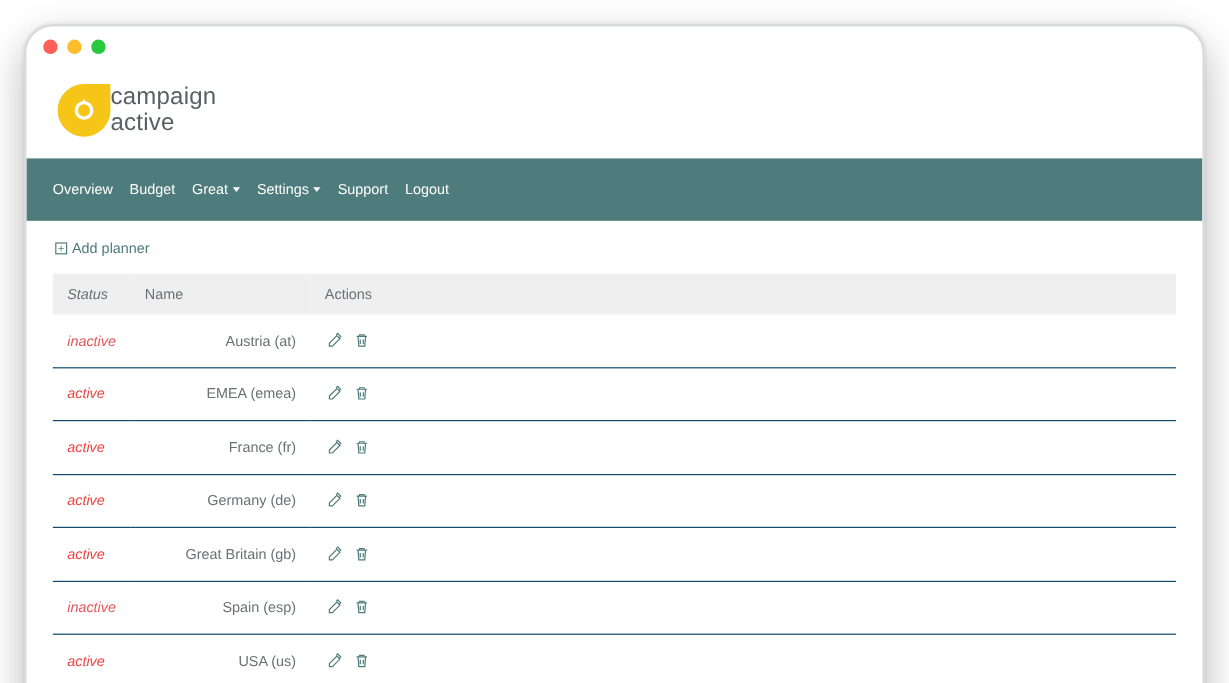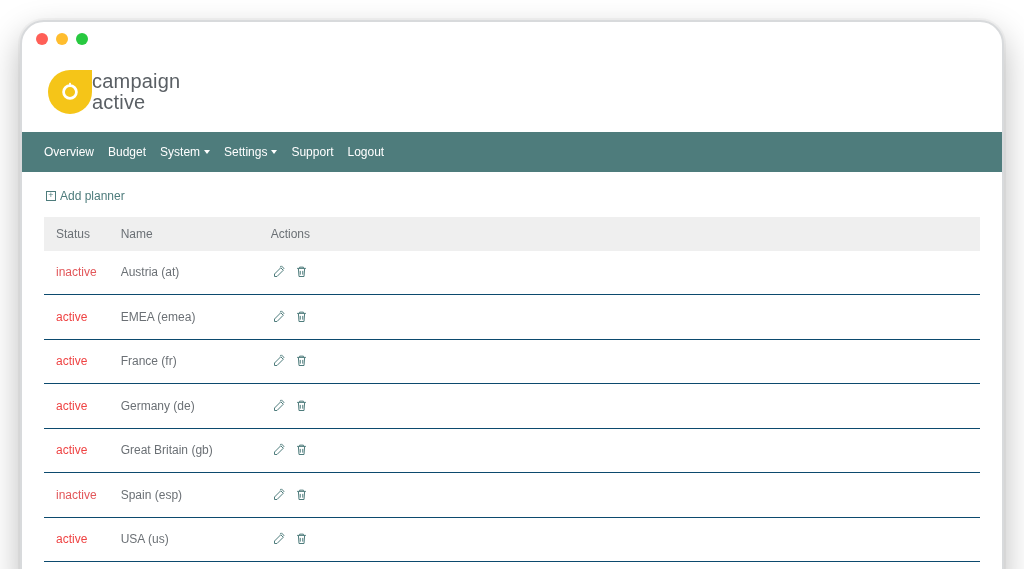--- a/index.html
+++ b/index.html
@@ -48,21 +48,21 @@
   .logo-mark svg { width: 22px; height: 22px; }
   .logo-text { line-height: 1.05; color: #5a5f64; font-weight: 400; }
   .logo-text .l1 { font-size: 20px; letter-spacing: 0.2px; }
   .logo-text .l2 { font-size: 20px; letter-spacing: 0.2px; }
 
   .navbar {
     background: #4e7c7c;
     display: flex;
     align-items: center;
     padding: 0 22px;
-    height: 40px;
+    height: 52px;
     gap: 14px;
   }
   .nav-item {
     color: #ffffff;
     font-size: 12px;
     cursor: pointer;
     display: inline-flex;
     align-items: center;
     gap: 4px;
   }
@@ -102,22 +102,22 @@
     font-weight: 400;
     background: #efefef;
     padding: 10px 12px;
     color: #6b7075;
   }
   table.domains tbody td {
     padding: 12px 12px;
     border-bottom: 1px solid #0c4a6e;
     vertical-align: middle;
   }
-  .col-status { width: 60px; }
-  .col-name { width: 150px; }
+  .col-status { width: 60px; font-style: italic; }
+  .col-name { width: 150px; text-align: right; }
   .col-actions { }
 
   .status-active { color: #ef4444; }
   .status-inactive { color: #e2575a; }
 
   .action-btn {
     display: inline-flex;
     align-items: center;
     justify-content: center;
     width: 18px; height: 18px;
@@ -149,21 +149,21 @@
       <div class="logo-text">
         <div class="l1">campaign</div>
         <div class="l2">active</div>
       </div>
     </div>
 
     <div class="navbar">
       <span class="nav-item">Overview</span>
       <span class="nav-item">Budget</span>
       <span class="nav-item">
-        <span>System</span>
+        <span>Great</span>
         <span class="caret-down"></span>
       </span>
       <span class="nav-item">
         <span>Settings</span>
         <span class="caret-down"></span>
       </span>
       <span class="nav-item">Support</span>
       <span class="nav-item">Logout</span>
     </div>
 

